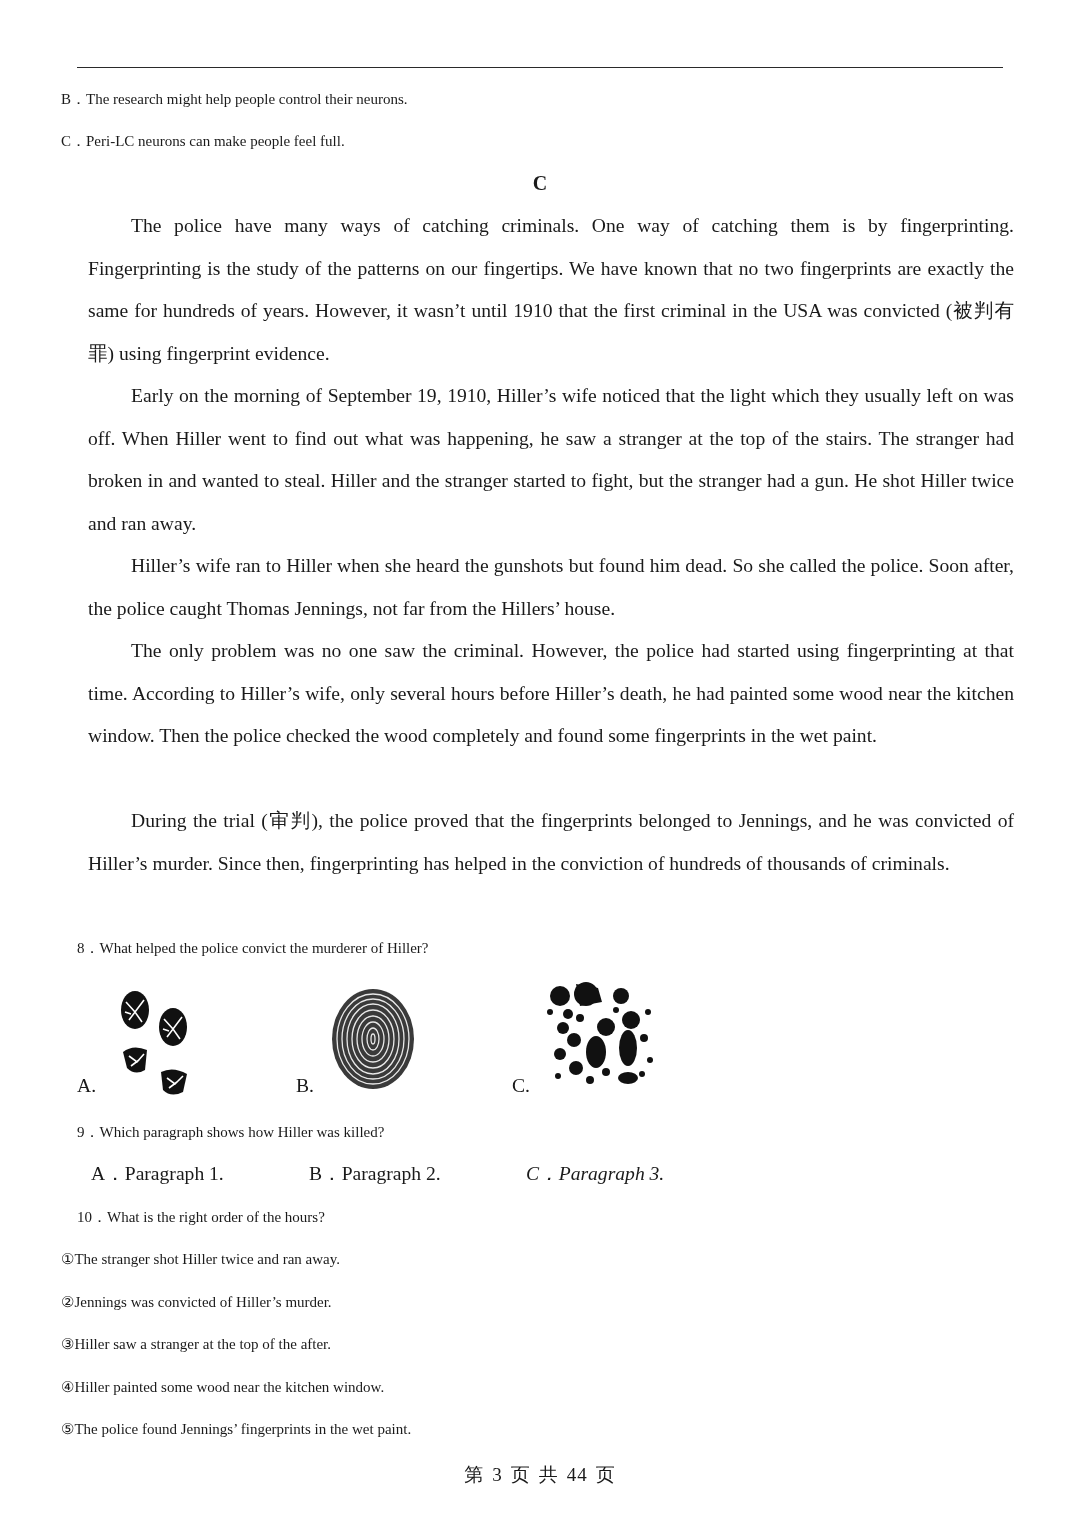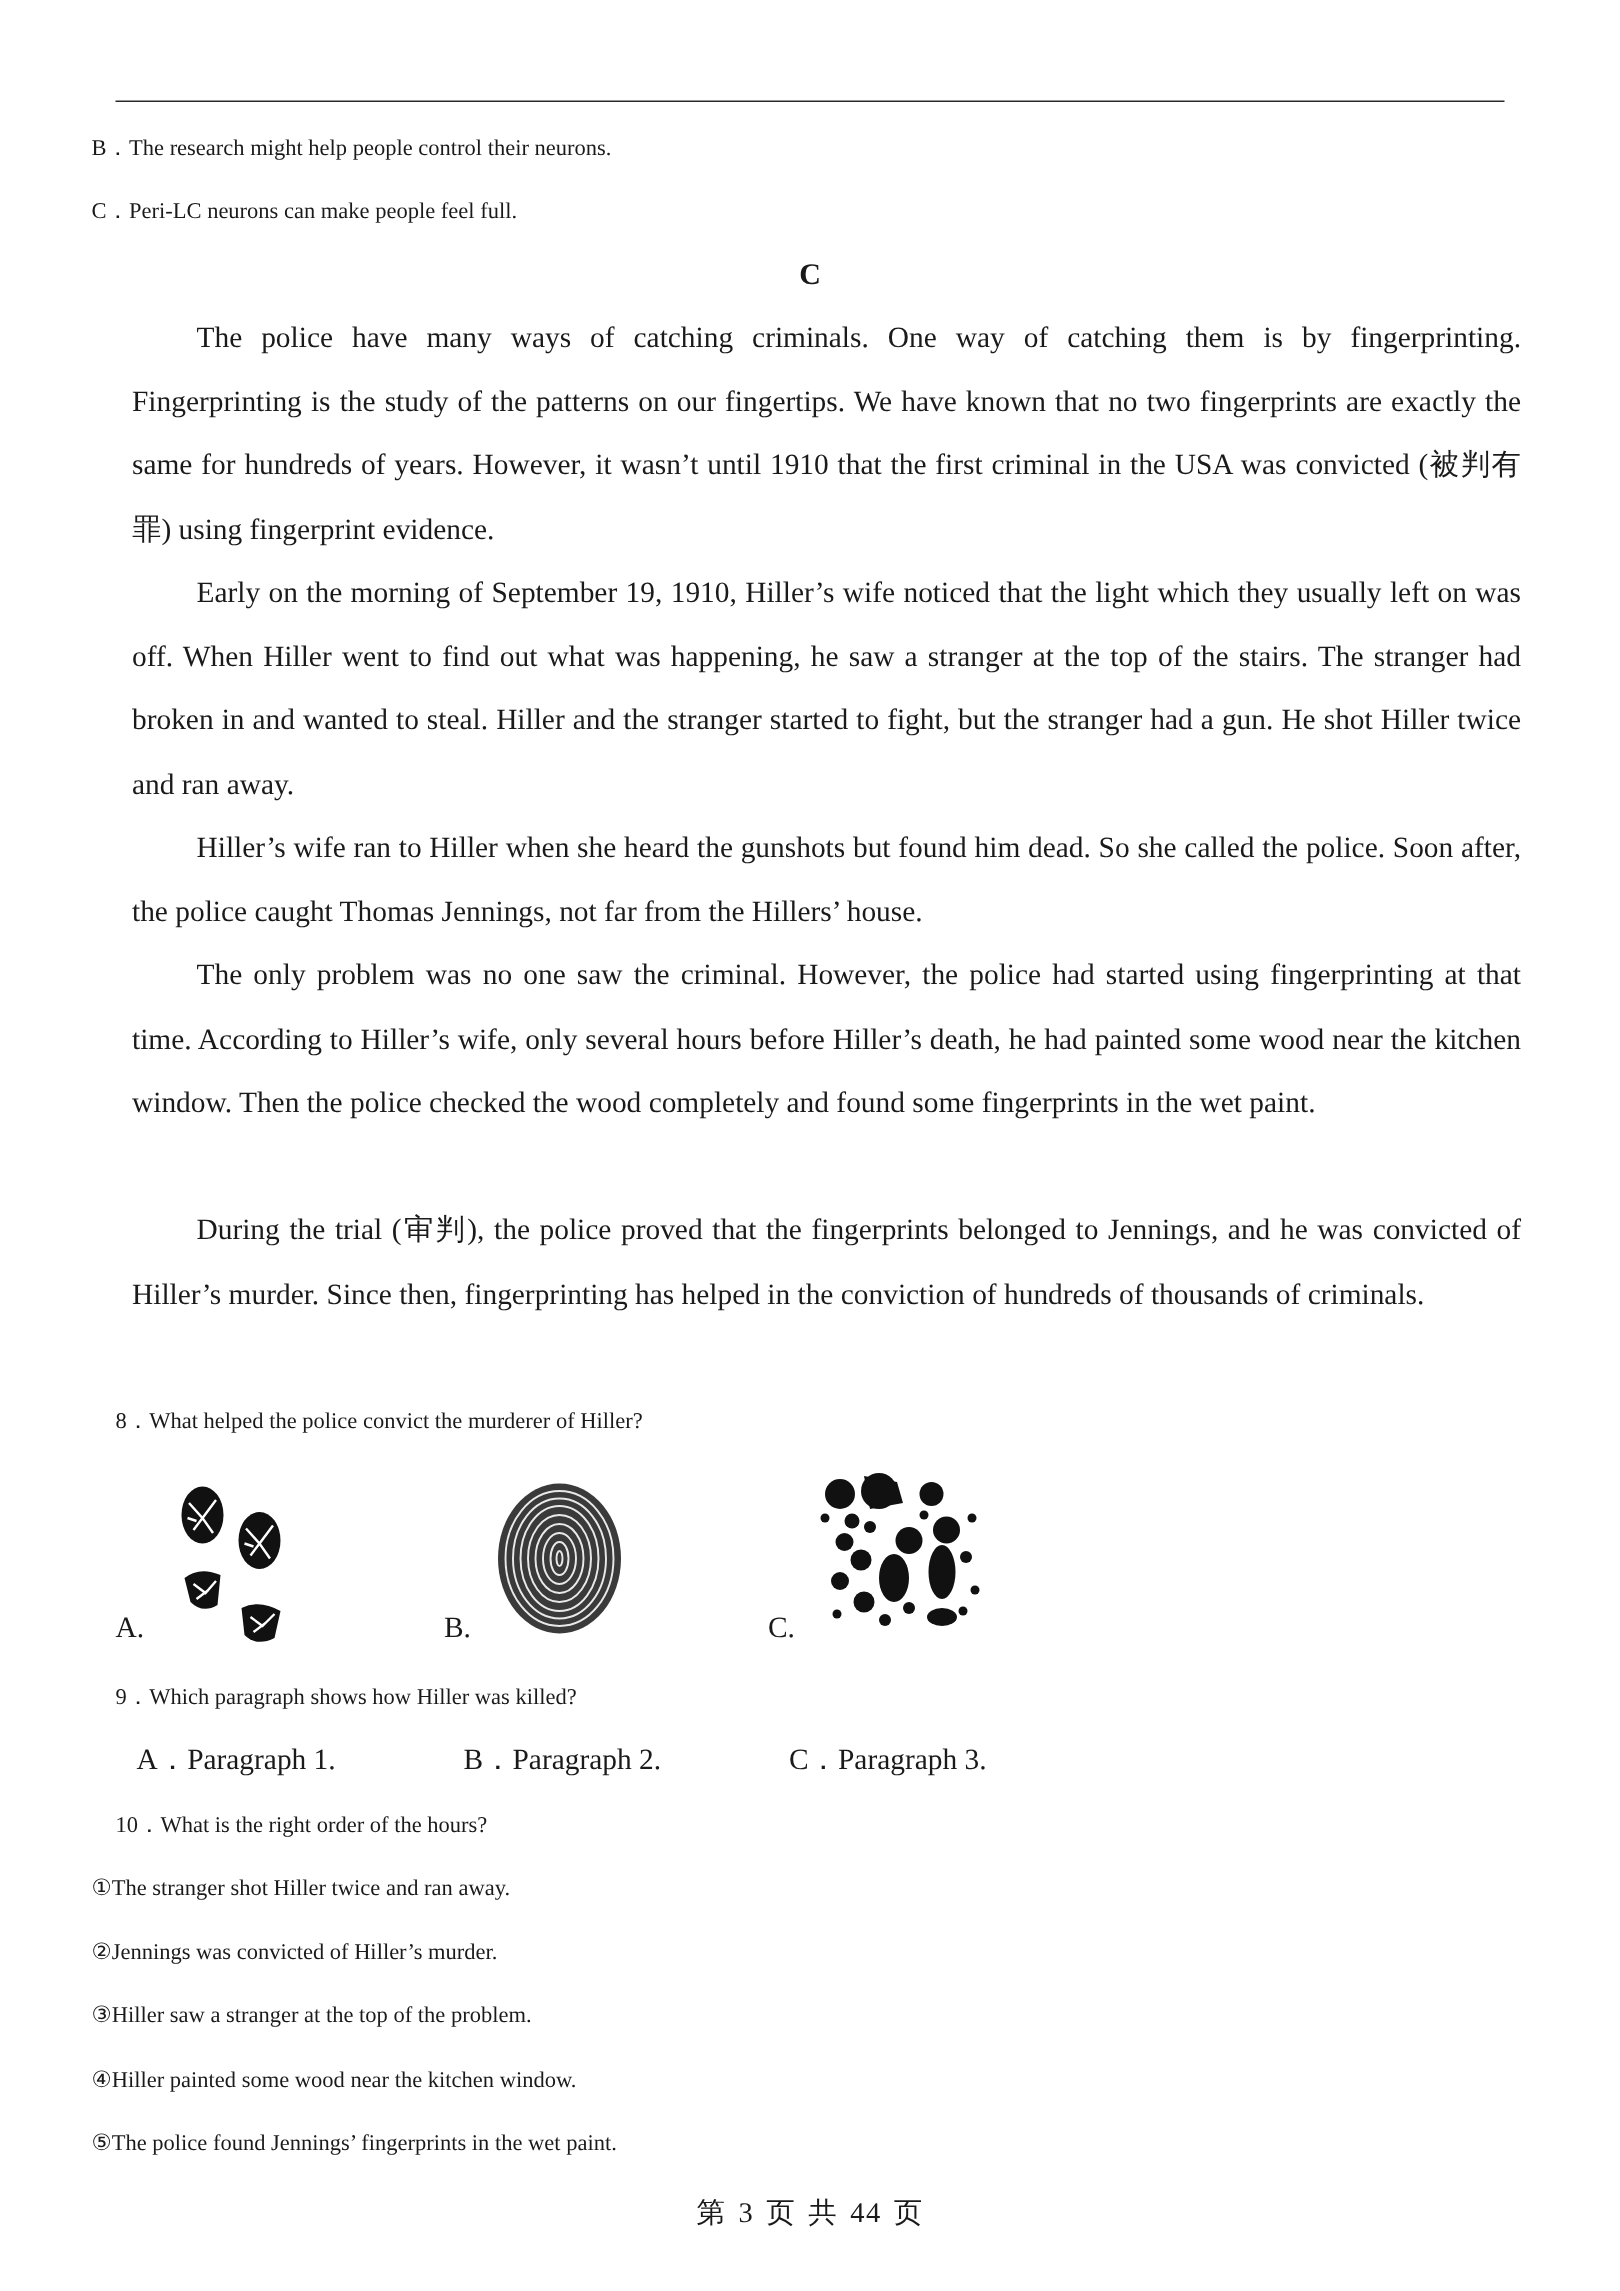--- a/index.html
+++ b/index.html
@@ -132,36 +132,36 @@
 <div class="q" style="top:1120px;">
   <span class="num">9．</span><span>Which paragraph shows how Hiller was killed?</span>
 </div>
 <div class="opt-row" style="top:1162px; width:700px; height:24px;margin-left:14px;">
   <span class="opt" style="left:0;">
     <span>A．</span><span>Paragraph 1.</span>
   </span>
   <span class="opt" style="left:218px;">
     <span>B．</span><span>Paragraph 2.</span>
   </span>
-  <span class="opt" style="left:435px;">
+  <span class="opt" style="left:435px;font-style:italic;">
     <span>C．</span><span>Paragraph 3.</span>
   </span>
 </div>
 
 <div class="q" style="top:1205px;">
   <span class="num">10．</span><span>What is the right order of the hours?</span>
 </div>
 <div class="line" style="top:1247px;">
   <span>①</span><span>The stranger shot Hiller twice and ran away.</span>
 </div>
 <div class="line" style="top:1290px;">
   <span>②</span><span>Jennings was convicted of Hiller’s murder.</span>
 </div>
 <div class="line" style="top:1332px;">
-  <span>③</span><span>Hiller saw a stranger at the top of the problem.</span>
+  <span>③</span><span>Hiller saw a stranger at the top of the after.</span>
 </div>
 <div class="line" style="top:1375px;">
   <span>④</span><span>Hiller painted some wood near the kitchen window.</span>
 </div>
 <div class="line" style="top:1417px;">
   <span>⑤</span><span>The police found Jennings’ fingerprints in the wet paint.</span>
 </div>
 
 <div class="footer">
   <span>第</span><span>3</span><span>页</span><span>共</span><span>44</span><span>页</span>

